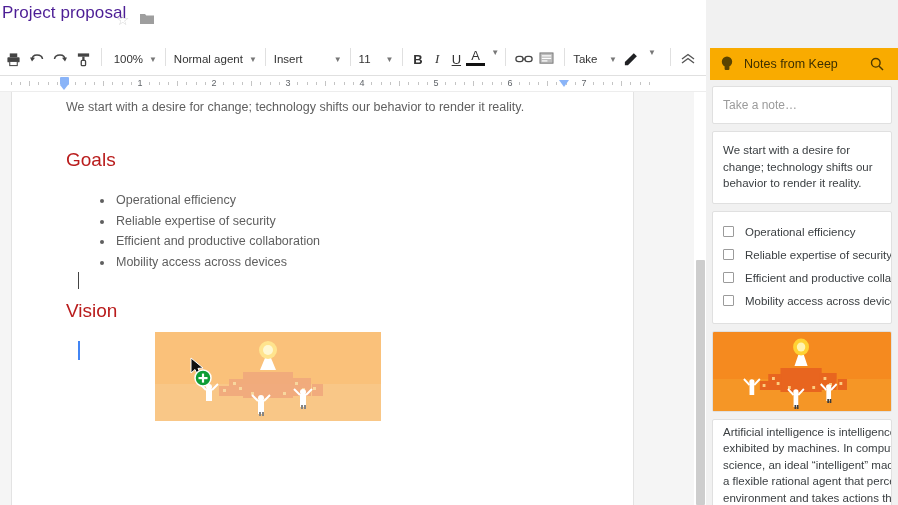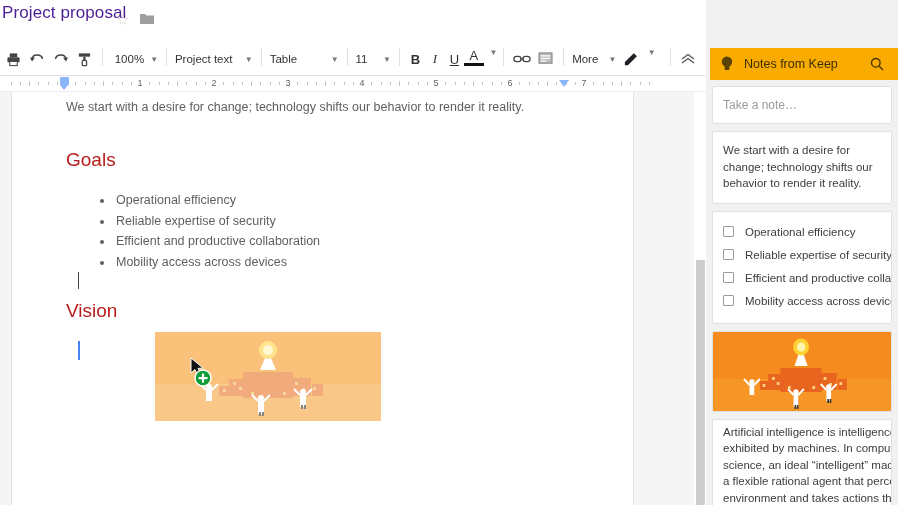--- a/index.html
+++ b/index.html
@@ -249,28 +249,28 @@
     <div class="tb-sep"></div>
 
     <div class="tb-combo" style="width:52px;margin-left:4px">
       <span class="cap">100%</span>
       <span class="caret">▼</span>
     </div>
 
     <div class="tb-sep"></div>
 
     <div class="tb-combo" style="width:92px">
-      <span class="cap">Project text</span>
+      <span class="cap">Normal agent</span>
       <span class="caret">▼</span>
     </div>
 
     <div class="tb-sep"></div>
 
     <div class="tb-combo" style="width:82px">
-      <span class="cap">Table</span>
+      <span class="cap">Insert</span>
       <span class="caret">▼</span>
     </div>
 
     <div class="tb-sep"></div>
 
     <div class="tb-combo" style="width:44px">
       <span class="cap">11</span>
       <span class="caret">▼</span>
     </div>
 
@@ -296,21 +296,21 @@
           <rect x="1" y="1" width="14" height="11" fill="#bdbdbd" stroke="#777" stroke-width="1"></rect>
           <rect x="3" y="3.5" width="10" height="1.3" fill="#fff"></rect>
           <rect x="3" y="6.2" width="10" height="1.3" fill="#fff"></rect>
           <rect x="3" y="8.9" width="6" height="1.3" fill="#fff"></rect>
         </svg>
     </div>
 
     <div class="tb-sep"></div>
 
     <div class="tb-combo" style="width:54px">
-      <span class="tb-text">More</span>
+      <span class="tb-text">Take</span>
       <span class="caret">▼</span>
     </div>
 
     <div style="flex:1"></div>
 
     <div class="tb-icon">
       <svg width="15" height="15" viewBox="0 0 16 16">
           <path d="M11.5 1.2 L14.8 4.5 L5.3 14 L2 14 L2 10.7 Z" fill="#202124"></path>
         </svg>
     </div>

